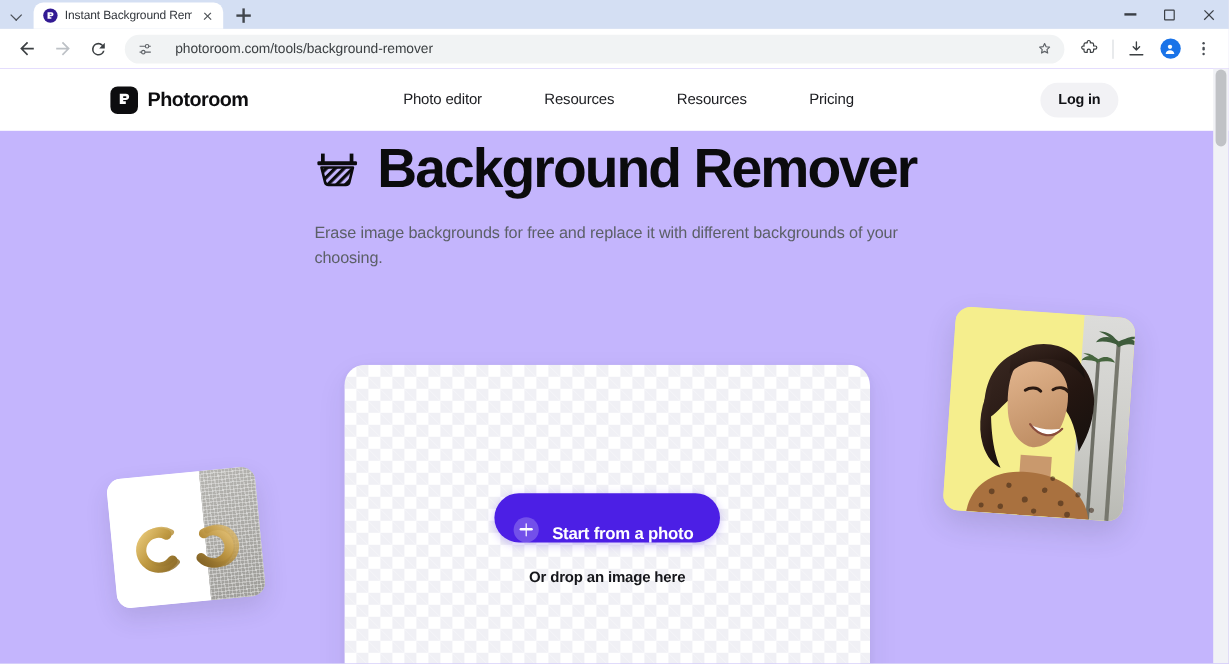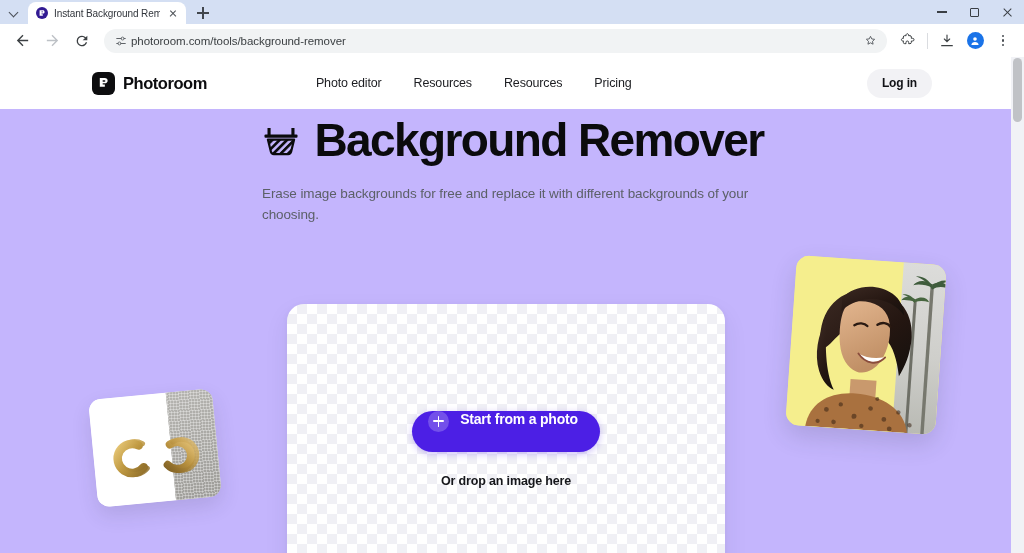--- a/index.html
+++ b/index.html
@@ -77,21 +77,21 @@
 
   .toolbar {
     height: 33px; background: #fff; display: flex; align-items: center; padding: 0 8px; gap: 2px;
   }
   .navbtn {
     width: 28px; height: 28px; border-radius: 50%; display: flex; align-items: center;
     justify-content: center; flex: 0 0 auto;
   }
   .omnibox {
     flex: 1 1 auto; height: 24px; background: #f1f3f4; border-radius: 13px;
-    display: flex; align-items: center; padding: 0 8px 0 10px; margin: 0 6px; gap: 3px;
+    display: flex; align-items: center; padding: 0 8px 0 10px; margin: 0 6px; gap: 18px;
   }
   .omni-url { font-size: 11.5px; color: #3c4043; letter-spacing: -0.05px; flex: 1 1 auto;
     white-space: nowrap; overflow: hidden; }
   .omni-star { width: 16px; height: 16px; flex: 0 0 auto; }
   .tb-icon { width: 26px; height: 26px; display: flex; align-items: center; justify-content: center; flex: 0 0 auto; }
   .tb-sep { width: 1px; height: 16px; background: #dadce0; margin: 0 4px; flex: 0 0 auto; }
   .avatar-btn {
     width: 17px; height: 17px; border-radius: 50%; background: #1a73e8;
     display: flex; align-items: center; justify-content: center;
   }
@@ -116,21 +116,21 @@
     height: 52px; background: #fff; display: flex; align-items: center; padding: 0 0 0 92px;
     position: relative; z-index: 20;
   }
   .brand { display: flex; align-items: center; gap: 8px; }
   .brand-mark {
     width: 23px; height: 23px; background: #0d0d0f; border-radius: 6px;
     display: flex; align-items: center; justify-content: center;
   }
   .brand-name { font-size: 16.5px; font-weight: bold; color: #0d0d0f; letter-spacing: -0.45px; }
   .site-nav { display: flex; align-items: center; gap: 32px; margin-left: 109px; }
-  .nav-link { font-size: 12.5px; color: #1c1d21; letter-spacing: -0.15px; }
+  .nav-link { font-size: 12.5px; color: #1c1d21; letter-spacing: -0.15px; margin-left: 20px; }
   .header-actions { display: flex; align-items: flex-end; gap: 8px; margin-left: auto; margin-right: 92px; }
   .btn-login {
     height: 29px; padding: 0 15px; border-radius: 16px; background: #f2f2f5;
     display: flex; align-items: center; font-size: 12px; font-weight: bold; color: #111216;
     letter-spacing: -0.15px;
   }
   .btn-start {
     height: 30px; padding: 0 16px; border-radius: 16px; background: #0d0d0f;
     display: flex; align-items: center; font-size: 12px; font-weight: bold; color: #fff;
     letter-spacing: -0.15px;
@@ -158,21 +158,21 @@
     background-image:
       linear-gradient(45deg, #f0f0f5 25%, transparent 25%, transparent 75%, #f0f0f5 75%),
       linear-gradient(45deg, #f0f0f5 25%, transparent 25%, transparent 75%, #f0f0f5 75%);
     background-size: 20px 20px;
     background-position: 0 0, 10px 10px;
     display: flex; flex-direction: column; align-items: center; justify-content: center;
     z-index: 10;
   }
   .btn-photo {
     height: 41px; padding: 0 22px 0 16px; border-radius: 21px; background: #4c1fe5;
-    display: flex; align-items: flex-start; gap: 11px; color: #fff; font-size: 14px;
+    display: flex; align-items: flex-end; gap: 11px; color: #fff; font-size: 14px;
     font-weight: bold; letter-spacing: -0.2px;
     box-shadow: 0 2px 7px rgba(76,31,229,0.28);
   }
   .btn-photo-plus {
     width: 21px; height: 21px; border-radius: 50%; background: rgba(255,255,255,0.22);
     position: relative; flex: 0 0 auto;
   }
   .btn-photo-plus::before {
     content: ""; position: absolute; left: 5px; top: 9.7px; width: 11px; height: 1.7px;
     background: #fff; border-radius: 1px;

